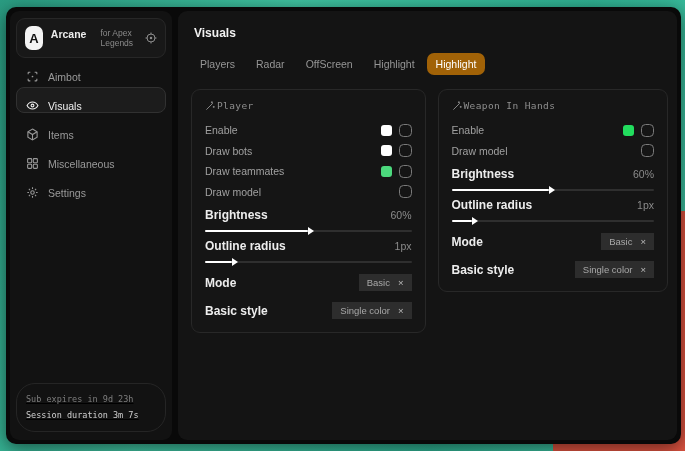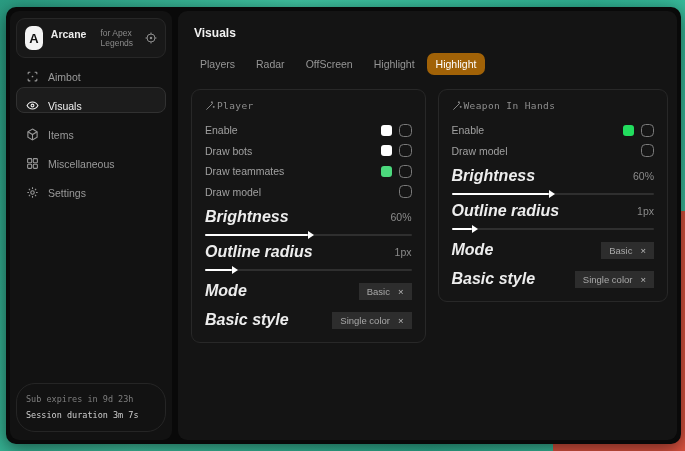--- a/index.html
+++ b/index.html
@@ -24,21 +24,21 @@
   .sb-title { font-size:10.5px; font-weight:bold; color:#ececec; }
   .sb-sub { font-size:8.5px; color:#8a8a8a; }
   .sb-header-icon { margin-left:auto; color:#8b8b8b; display:flex; }
   .category { margin:15px 8px 8px; font-size:8.5px; color:#696969; letter-spacing:.3px; }
   .nav { display:flex; flex-direction:column; gap:3px; }
   .nav-item { display:flex; align-items:flex-end; gap:9px; height:26px; padding:0 9px;
     color:#9a9a9a; font-size:10.5px; border:1px solid transparent; border-radius:8px; cursor:pointer; }
   .nav-item svg { flex:0 0 auto; }
   .nav-item.selected { background:#1c1c1c; border-color:#313131; color:#f0f0f0; }
   .sb-footer { margin-top:auto; border:1px solid #252525; border-radius:19px; padding:8px 9px;
-    font-family:"DejaVu Sans Mono", monospace; font-size:8.5px; line-height:1.8; }
+    font-family:"DejaVu Sans Mono", monospace; font-size:8.5px; line-height:1.8;text-decoration:underline; }
   .sb-footer .l1 { color:#7e7e7e; }
   .sb-footer .l2 { color:#cfcfcf; }
 
   
   .main { flex:1; background:#141414; border-radius:9px; padding:15px 9px 14px 13px; overflow:hidden; }
   .page-title { font-size:12px; font-weight:bold; color:#f2f2f2; margin-left:3px; }
   .tabs { display:flex; align-items:center; gap:3px; margin-top:13px; }
   .tab { padding:5px 9px; font-size:10.5px; color:#969696; border-radius:7px; cursor:pointer; white-space:nowrap; }
   .tab.selected { background:#a16207; color:#ffffff;text-align:center; }
 
@@ -50,21 +50,21 @@
     font-family:"DejaVu Sans Mono", monospace; font-size:9.5px; letter-spacing:.4px; margin-bottom:9px; }
   .trow { display:flex; align-items:center; height:20.5px; }
   .trow .tlabel { font-size:10.5px; color:#a0a0a0; }
   .controls { margin-left:auto; display:flex; align-items:center; gap:7px; }
   .swatch { width:11px; height:11px; border-radius:3px; cursor:pointer; }
   .checkbox { width:13px; height:13px; border:1.5px solid #7a7a7a; border-radius:4.5px;
     background:transparent; cursor:pointer; }
 
   .slider-block { margin-top:6px; }
   .slider-head { display:flex; align-items:center; }
-  .slabel { font-size:16px; font-weight:bold; color:#ededed;font-style:italic; }
+  .slabel { font-size:12px; font-weight:bold; color:#ededed; }
   .svalue { margin-left:auto; font-size:10.5px; color:#8b8b8b; }
   .track { position:relative; margin:8px 0 7px; height:2px; background:#2f2f2f; border-radius:2px; cursor:pointer; }
   .fill { position:relative; height:2px; background:#ffffff; border-radius:2px; }
   .thumb { position:absolute; right:-6px; top:-3px; width:0; height:0;
     border-left:6px solid #ffffff; border-top:4px solid transparent; border-bottom:4px solid transparent; }
 
   .select-row { display:flex; align-items:center; margin-top:11px; }
   .tag { margin-left:auto; display:flex; align-items:center; gap:8px; background:#2d2d2d;
     border-radius:0; padding:3px 8px; font-size:9.5px; color:#a8a8a8; cursor:pointer; }
   .tag-x { font-size:9.5px; color:#bdbdbd; cursor:pointer; }

